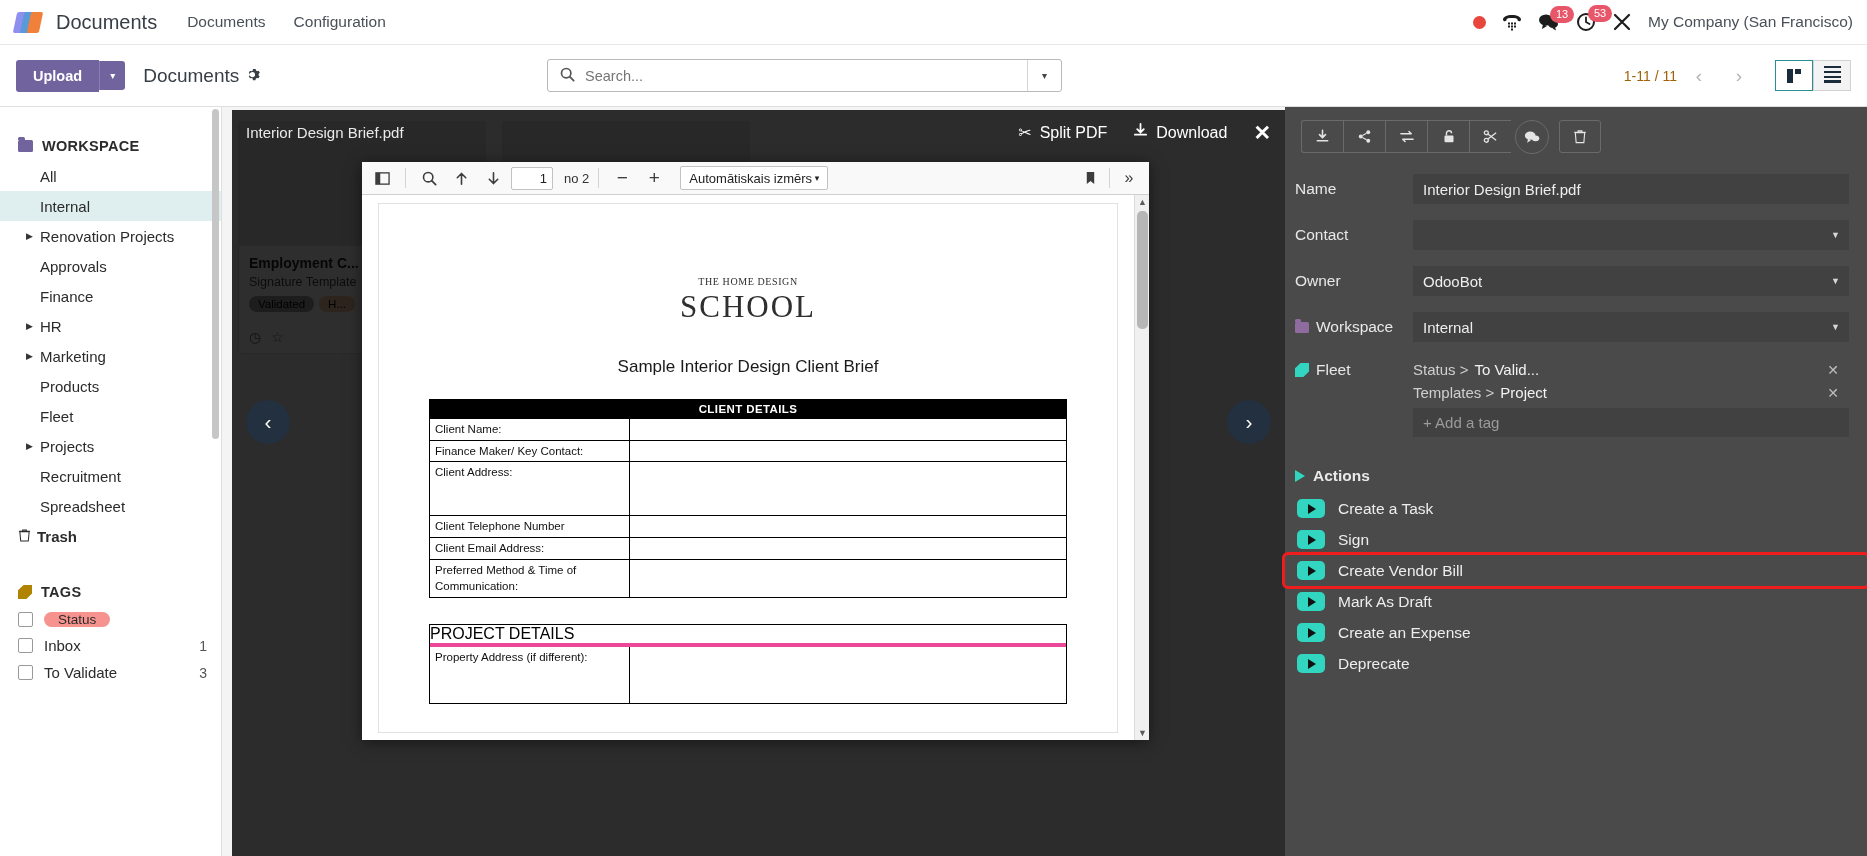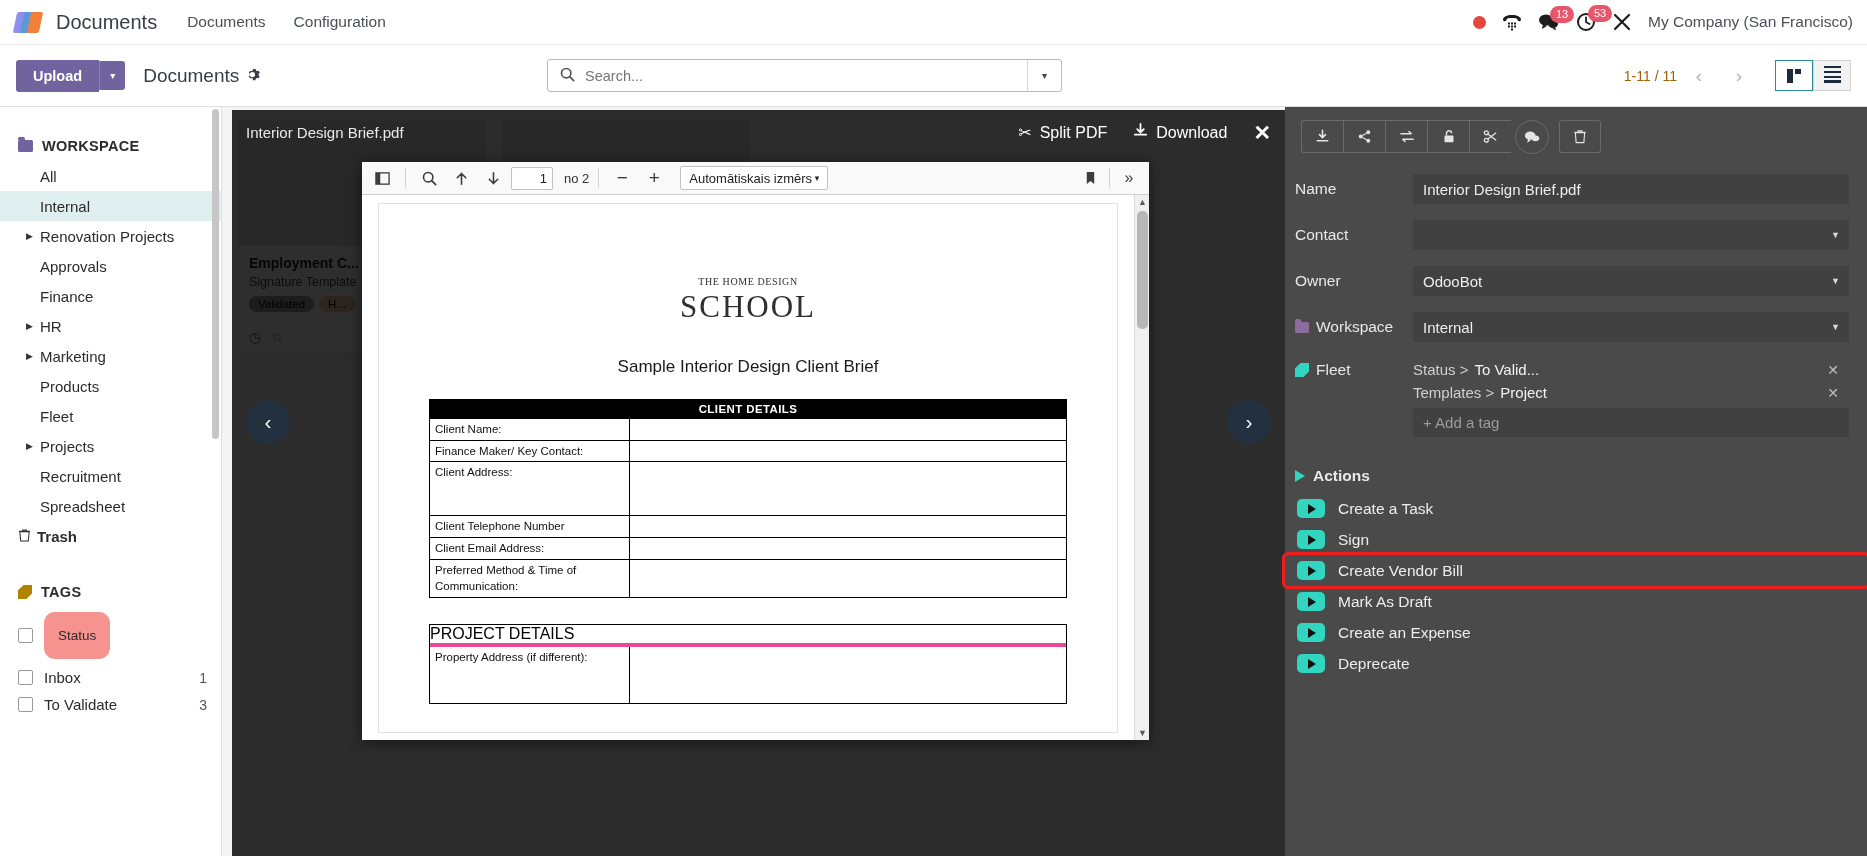--- a/index.html
+++ b/index.html
@@ -112,21 +112,21 @@
   }
   .sb-item.trash { padding-left: 18px; display: flex; align-items: center; gap: 6px; font-weight: 600; }
   .trash-ico { font-size: 14px; }
   .sb-tag-row {
     display: flex; align-items: center; gap: 11px; padding: 5px 14px 5px 18px; cursor: pointer;
   }
   .sb-tag-row.sub { padding-left: 18px; }
   .chk { width: 15px; height: 15px; border: 1px solid #999; border-radius: 2px; background: #fff; flex: none; }
   .pill {
     background: #f6938f; color: #2b2b2b; font-size: 13.5px; border-radius: 11px;
-    padding: 16px 14px;
+    padding: 0 14px;
   }
   .sb-tag-label { font-size: 15px; color: #2b2b2b; }
   .sb-tag-count { margin-left: auto; font-size: 14px; color: #555; }
   .sb-scrollbar {
     position: absolute; right: 2px; top: 2px; width: 7px; height: 330px;
     background: #c6c6c6; border-radius: 4px;
   }
 
   
   .main {

